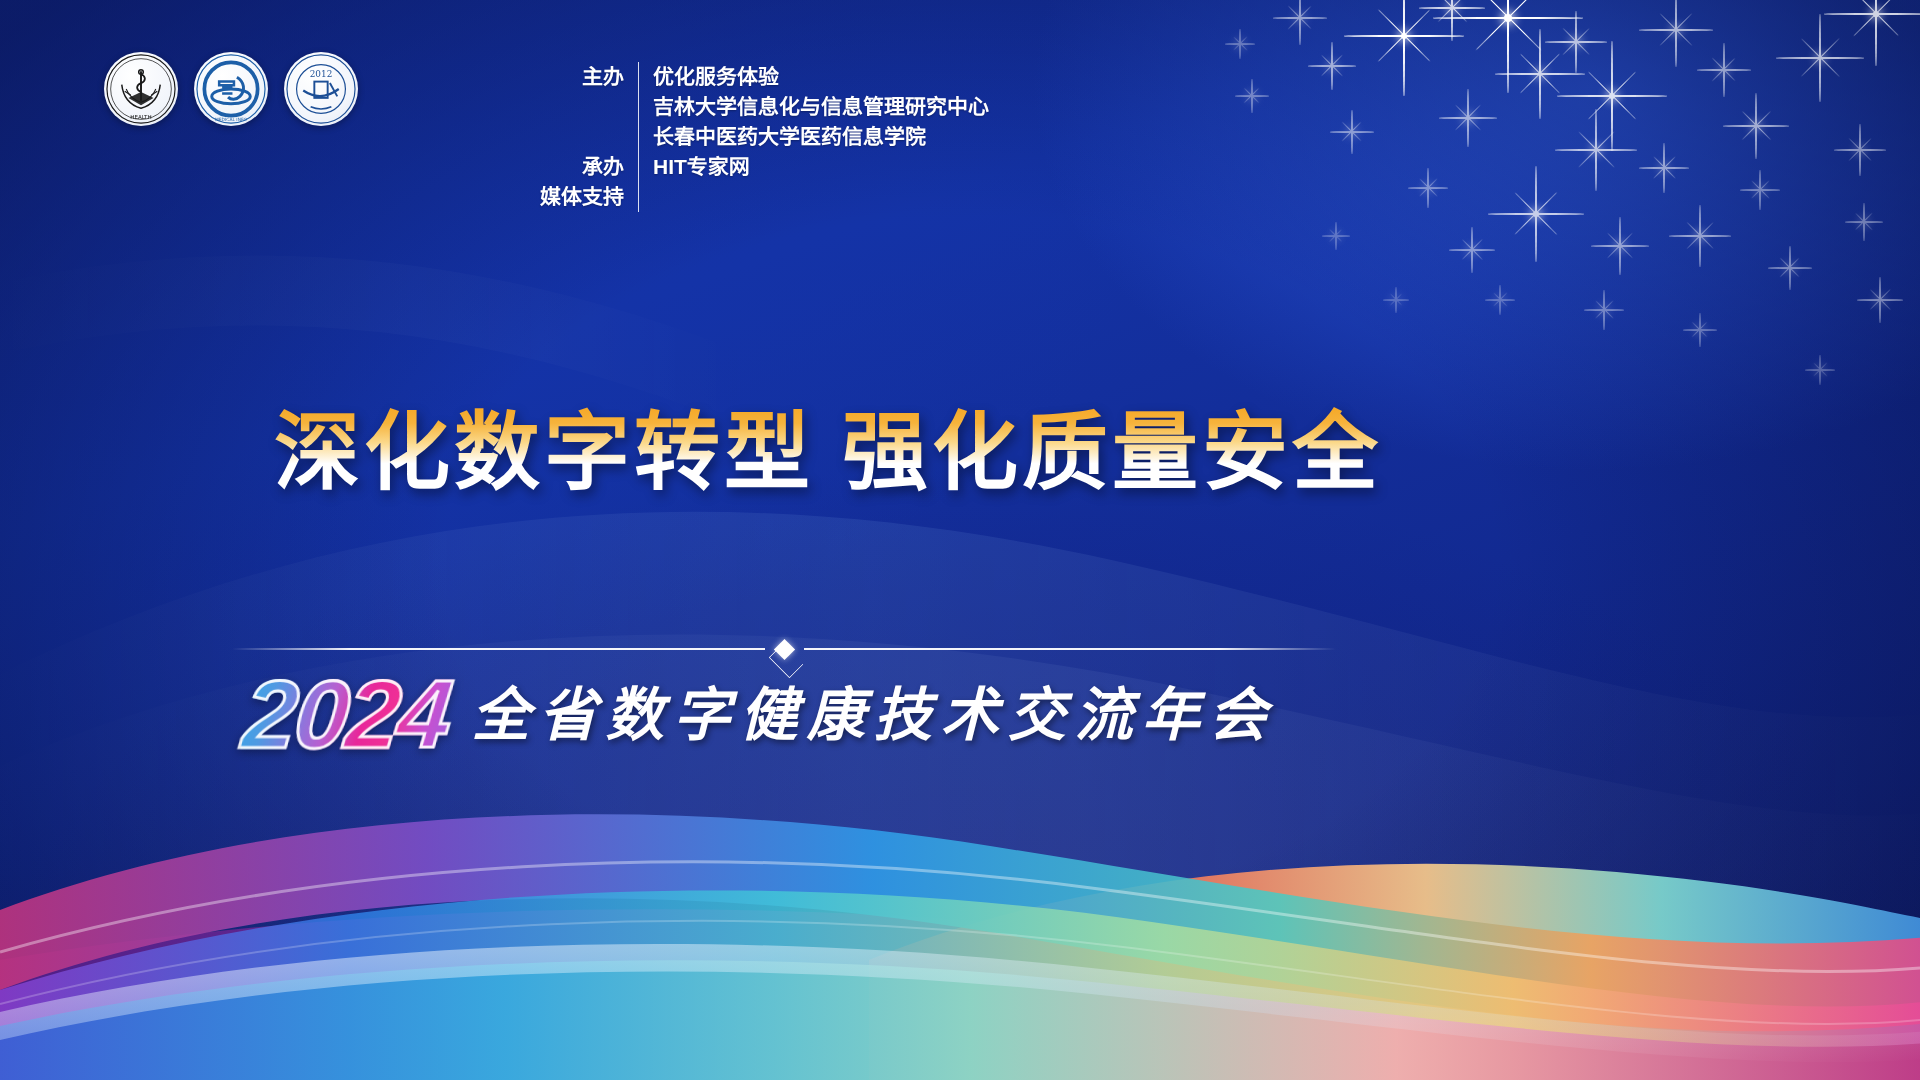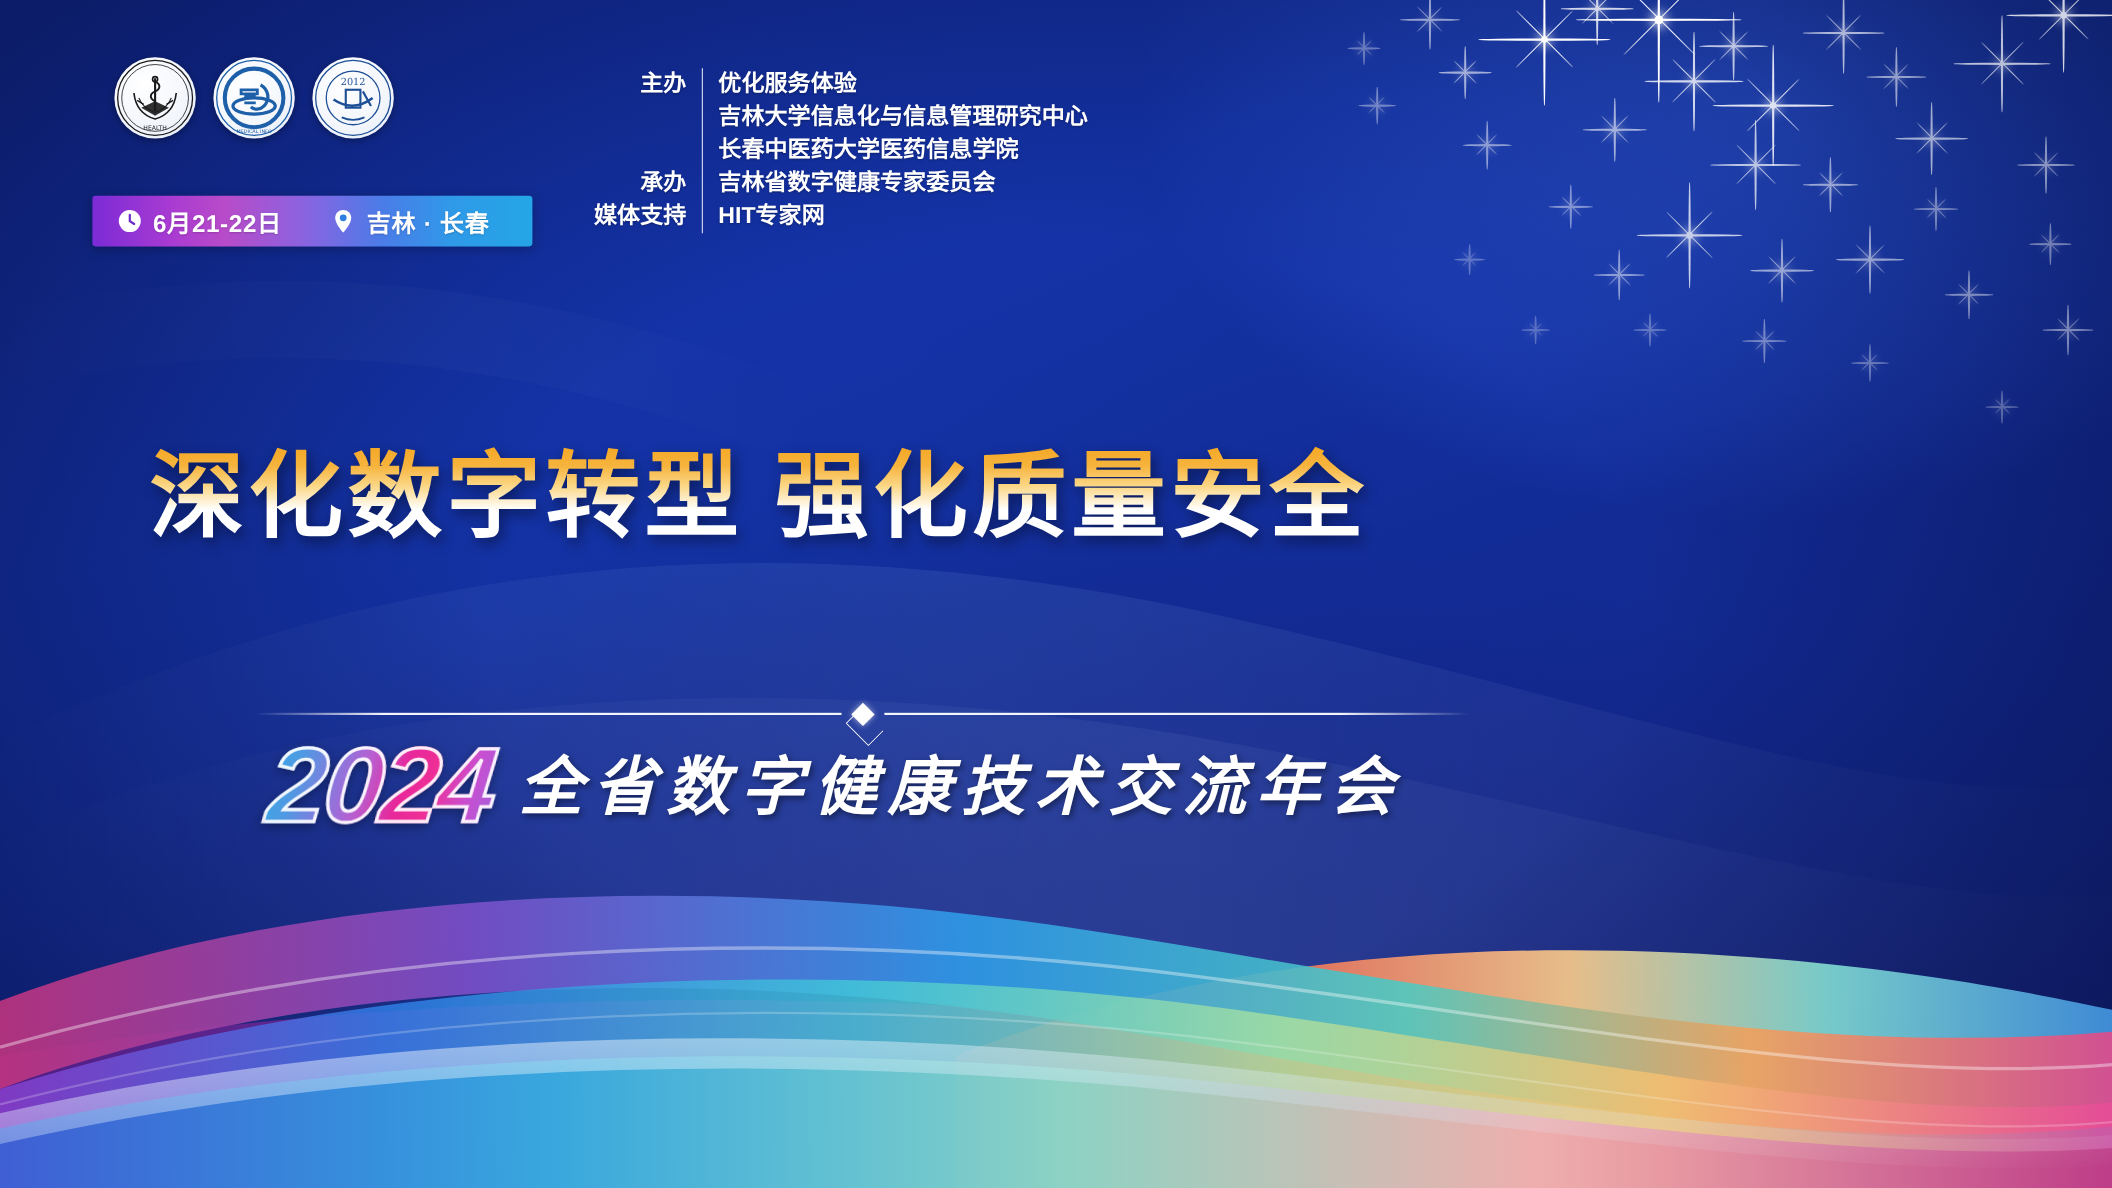--- a/index.html
+++ b/index.html
@@ -102,21 +102,21 @@
   .cred-line{
     height:30px;line-height:30px;
     font-size:21px;font-weight:700;
     white-space:nowrap;
     text-shadow:0 1px 2px rgba(0,0,0,.3);
   }
   .cred-line.blank{visibility:hidden;}
 
   
   .headline{
-    position:absolute;left:0;top:404px;width:1520px;
+    position:absolute;left:0;top:404px;width:1520px;text-align:center;
   }
   .hl-row{
     font-size:86px;font-weight:900;
     letter-spacing:4px;
     line-height:1.12;
     white-space:nowrap;
     background-image:linear-gradient(180deg,#f5a623 0%,#f6b33c 20%,#fbd889 40%,#ffffff 62%,#ffffff 100%);
     -webkit-background-clip:text;background-clip:text;
     color:transparent;-webkit-text-fill-color:transparent;
     filter:drop-shadow(3px 5px 6px rgba(0,0,0,.42));
@@ -496,51 +496,34 @@
         <circle cx="50" cy="50" r="33" fill="none" stroke="#1d4f96" stroke-width="1.6"></circle>
         <text x="50" y="34" font-size="12" fill="#1d4f96" text-anchor="middle" font-family="DejaVu Serif, serif">2012</text>
         <rect x="41" y="40" width="18" height="22" fill="none" stroke="#1d4f96" stroke-width="2.6"></rect>
         <path d="M26 52 q24,16 48,-2" stroke="#1d4f96" stroke-width="3" fill="none"></path>
         <path d="M62 42 l10,18" stroke="#1d4f96" stroke-width="2.6" fill="none"></path>
         <path d="M36 74 q14,6 28,0" stroke="#1d4f96" stroke-width="2.2" fill="none"></path>
       </svg>
     </div>
   </div>
 
-  <div class="meta-bar">
-    <div class="meta-item">
-      <svg class="ic" viewBox="0 0 24 24">
-        <circle cx="12" cy="12" r="10" fill="#fff"></circle>
-        <path d="M12 6.4 V12 L16 14.6" stroke="#6a2bc8" stroke-width="2" fill="none" stroke-linecap="round"></path>
-      </svg>
-      <span class="meta-text">6月21-22日</span>
-    </div>
-    <div class="meta-item">
-      <svg class="ic" viewBox="0 0 24 24">
-        <path d="M12 1.8 C7.9 1.8 4.7 5 4.7 9.1 C4.7 14.6 12 22.4 12 22.4 C12 22.4 19.3 14.6 19.3 9.1 C19.3 5 16.1 1.8 12 1.8 Z" fill="#fff"></path>
-        <circle cx="12" cy="9" r="3.1" fill="#2f7fe0"></circle>
-      </svg>
-      <span class="meta-text">吉林 · 长春</span>
-    </div>
-  </div>
 
   <div class="credits">
     <div class="cred-labels">
       <div class="cred-line">主办</div>
       <div class="cred-line blank"></div>
       <div class="cred-line blank"></div>
       <div class="cred-line">承办</div>
       <div class="cred-line">媒体支持</div>
     </div>
     <div class="cred-rule"></div>
     <div class="cred-values">
       <div class="cred-line">优化服务体验</div>
       <div class="cred-line">吉林大学信息化与信息管理研究中心</div>
       <div class="cred-line">长春中医药大学医药信息学院</div>
-      <div class="cred-line">吉林省数字健康专家委员会</div>
       <div class="cred-line">HIT专家网</div>
     </div>
   </div>
 
   <div class="headline">
     <div class="hl-row r1">深化数字转型 强化质量安全</div>
   </div>
 
   <div class="divider">
     <div class="div-line"></div>

